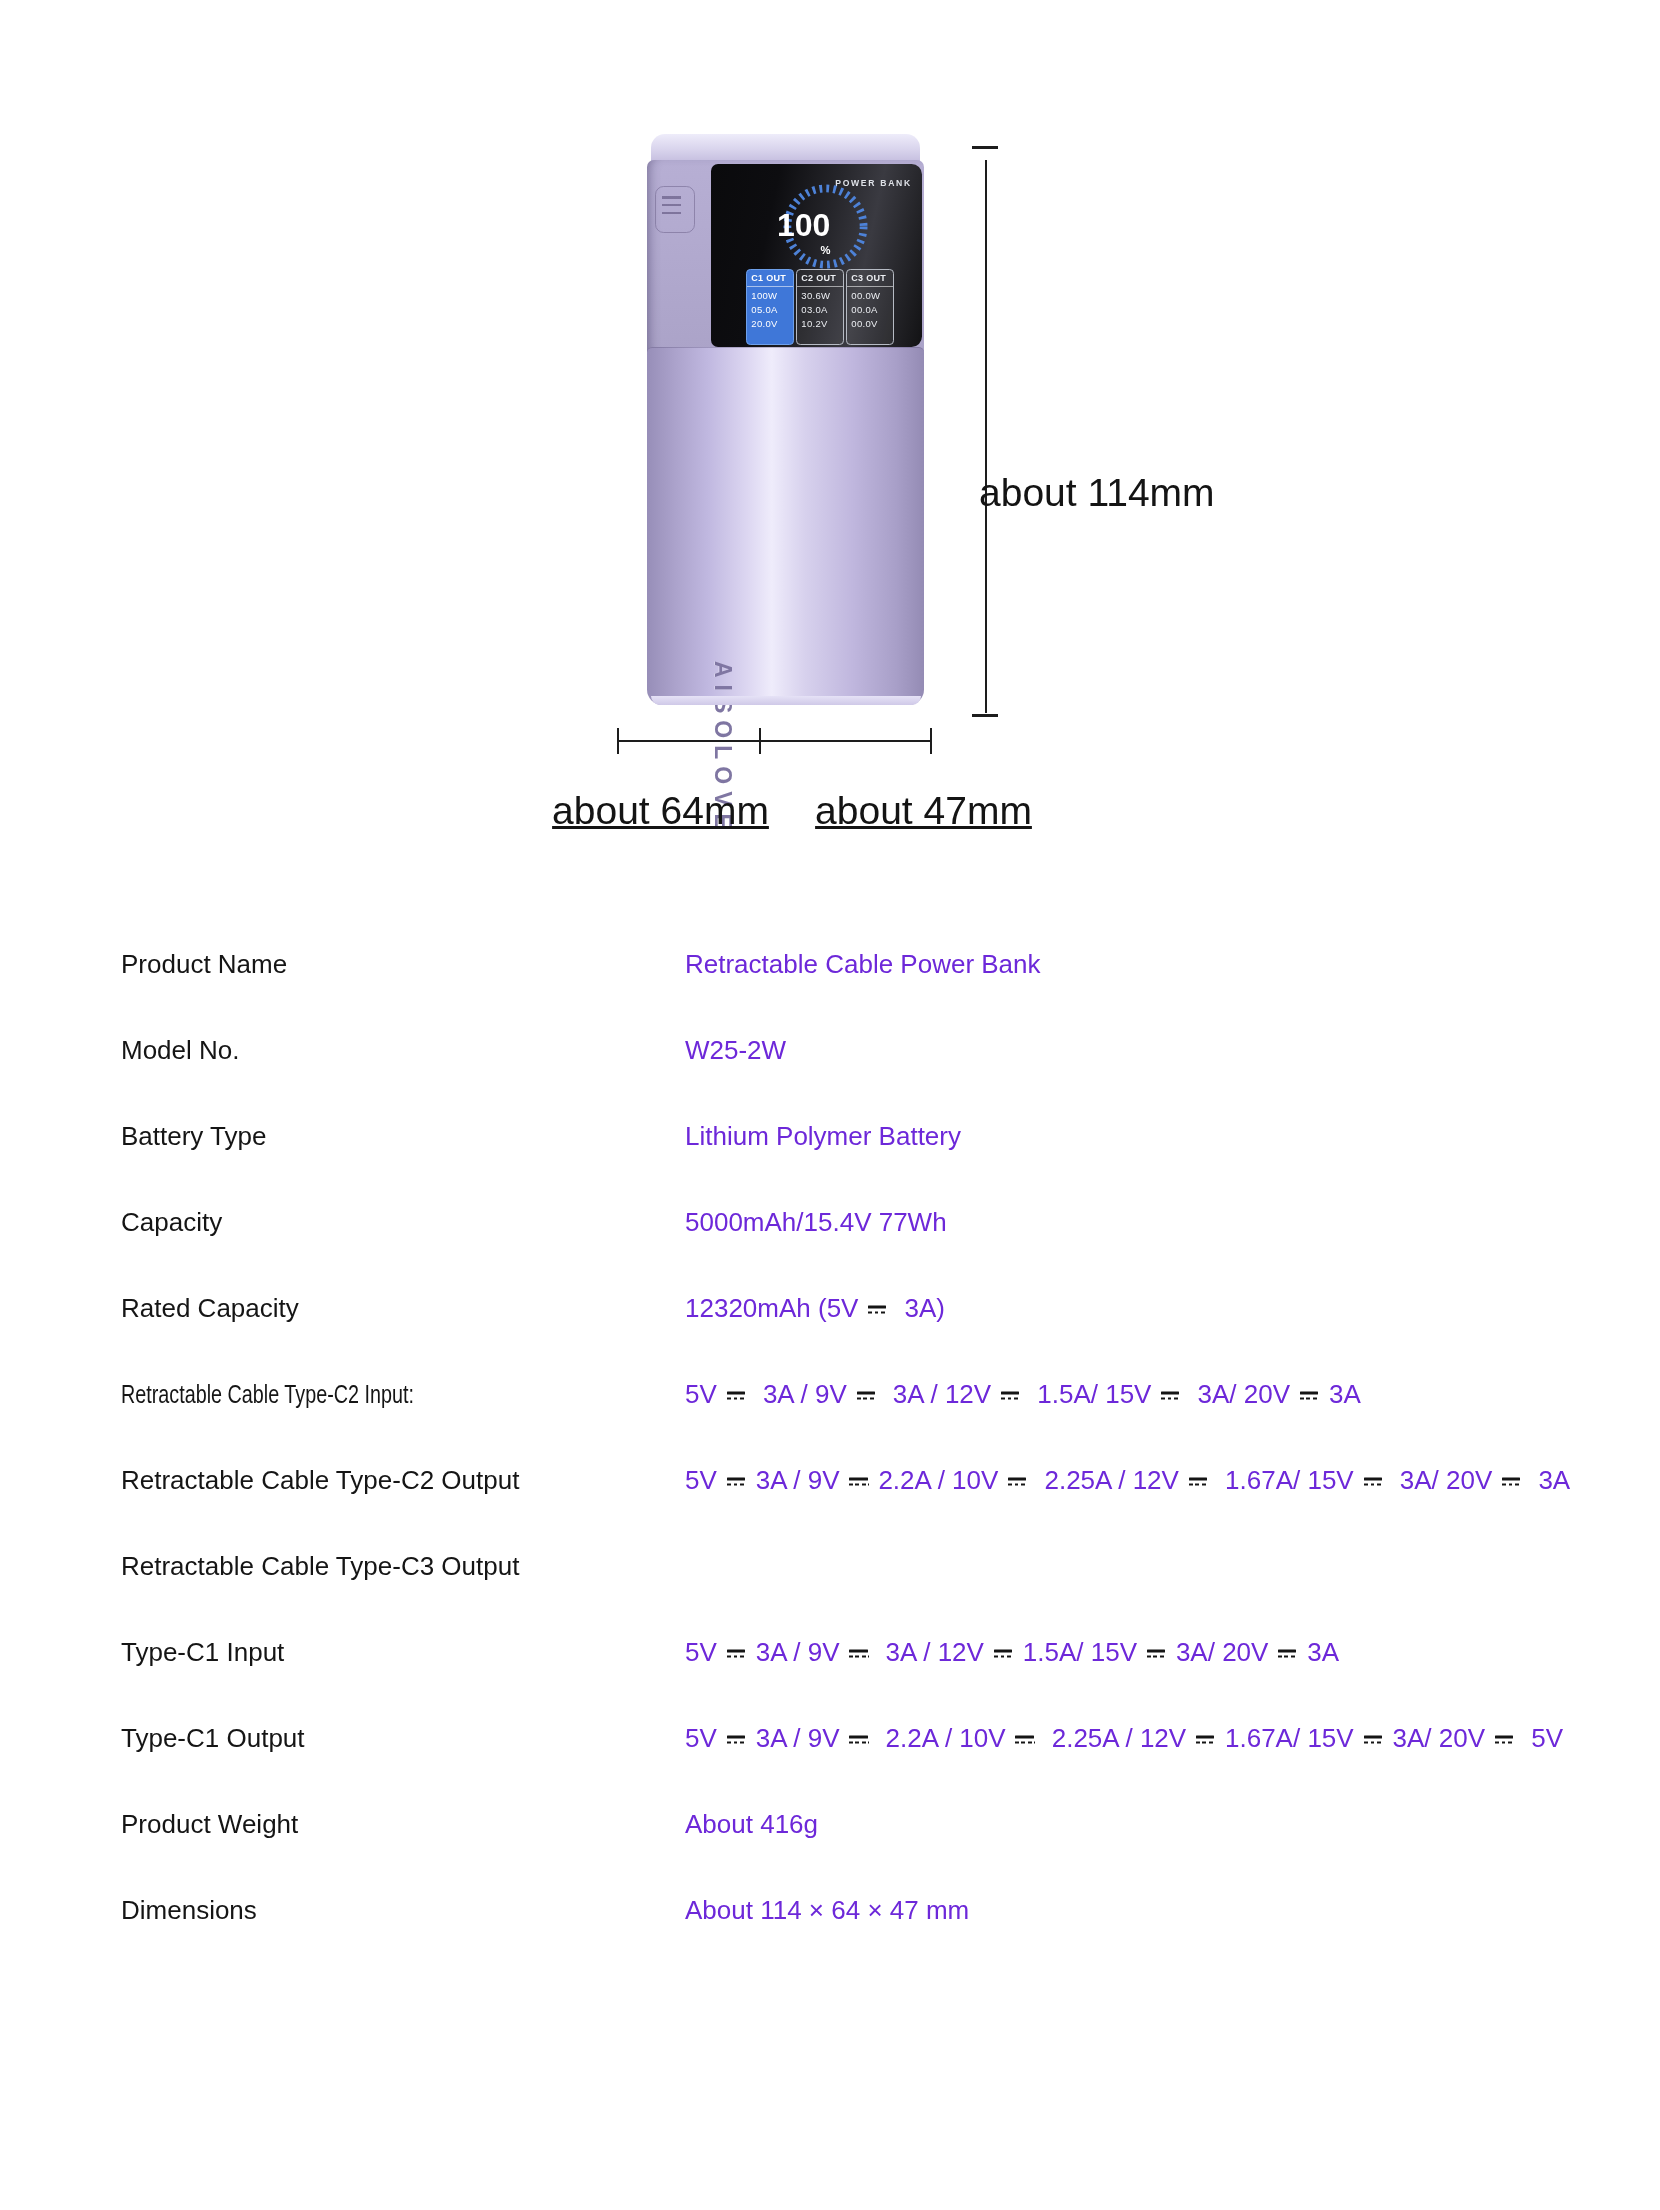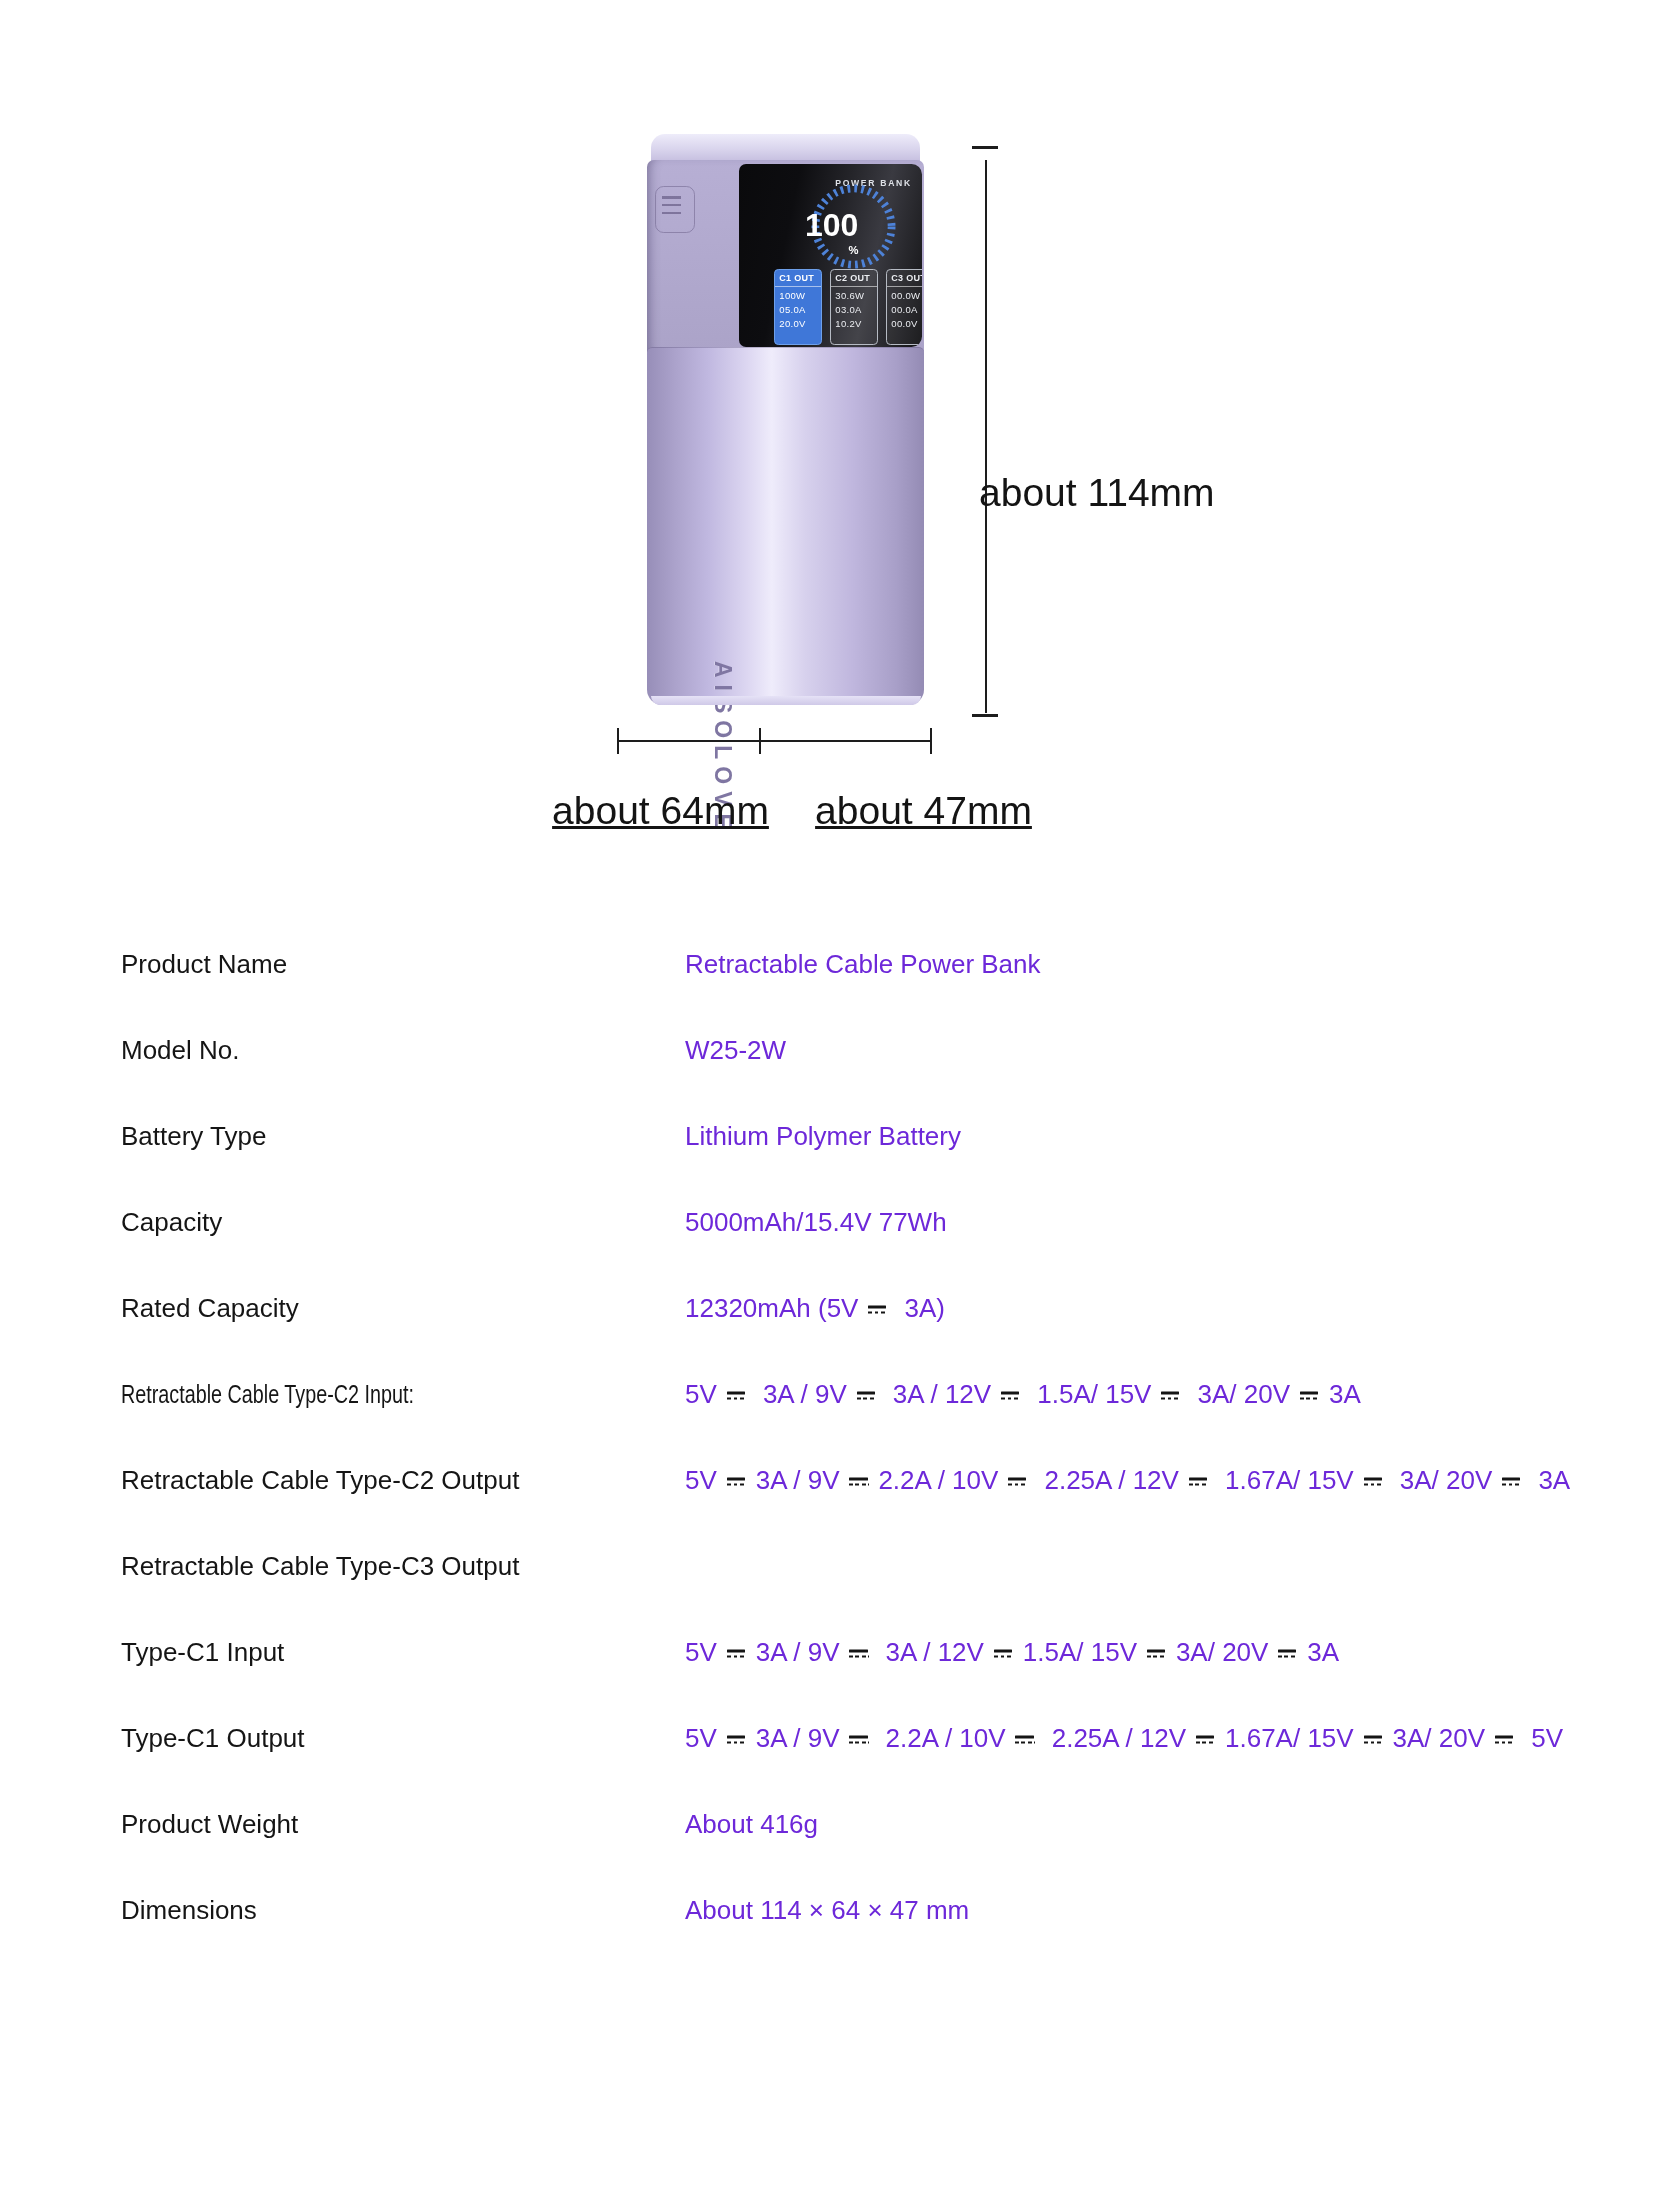--- a/index.html
+++ b/index.html
@@ -24,33 +24,33 @@
     position:absolute; left:7.8px; top:26px; width:38px; height:45px;
     border:1.7px solid rgba(120,110,150,.75); border-radius:8.6px; opacity:.85;
   }
   .slot::before {
     content:""; position:absolute; left:6px; top:8.6px; width:19px; height:22.5px;
     background:repeating-linear-gradient(180deg,rgba(110,100,140,.9) 0 2.6px,transparent 2.6px 7.8px);
   }
   .screen {
     position:absolute; left:64px; top:3.5px; right:1.7px; bottom:7px;
     background:linear-gradient(102deg,#0a0a0c 0%,#0d0d10 28%,#25252a 52%,#3a3a41 70%,#121214 100%);
-    border-radius:7px 10.4px 10.4px 7px; overflow:hidden; color:#fff;margin-left:28px;
+    border-radius:7px 10.4px 10.4px 7px; overflow:hidden; color:#fff;
   }
   .screen-brand {
     position:absolute; right:10.4px; top:14px; font-size:8.6px; letter-spacing:1.7px;
     font-weight:700; color:#dfe2e8;
   }
   .ring { position:absolute; left:66px; top:14px; width:97px; height:97px; }
   .pct-num {
     position:absolute; left:66px; top:43px; width:97px; text-align:left;
     font-size:32px; font-weight:700; color:#fff; letter-spacing:0px;
   }
   .pct-sign { position:absolute; left:66px; top:80px; width:97px; text-align:center; font-size:11.2px; font-weight:700; color:#fff; }
-  .boxes { position:absolute; left:35px; top:105px; display:flex; gap:8px; }
+  .boxes { position:absolute; left:35px; top:105px; display:flex; gap:2px; }
   .pbox {
     width:48px; height:76px; border-radius:4.3px; box-sizing:border-box;
     border:1.3px solid #b6bbc4; background:rgba(255,255,255,.05); color:#eceef2;
   }
   .pbox .hd {
     font-size:9px; font-weight:700; padding:3.5px 0 2.6px 4.3px;
     border-bottom:0.9px solid rgba(255,255,255,.55); letter-spacing:0.3px;
   }
   .pbox .rw { font-size:9.5px; padding:3px 0 0 4.3px; letter-spacing:0.3px; }
   .pbox.active { background:#3f77d8; border-color:#6ea0ea; color:#ffffff; }

